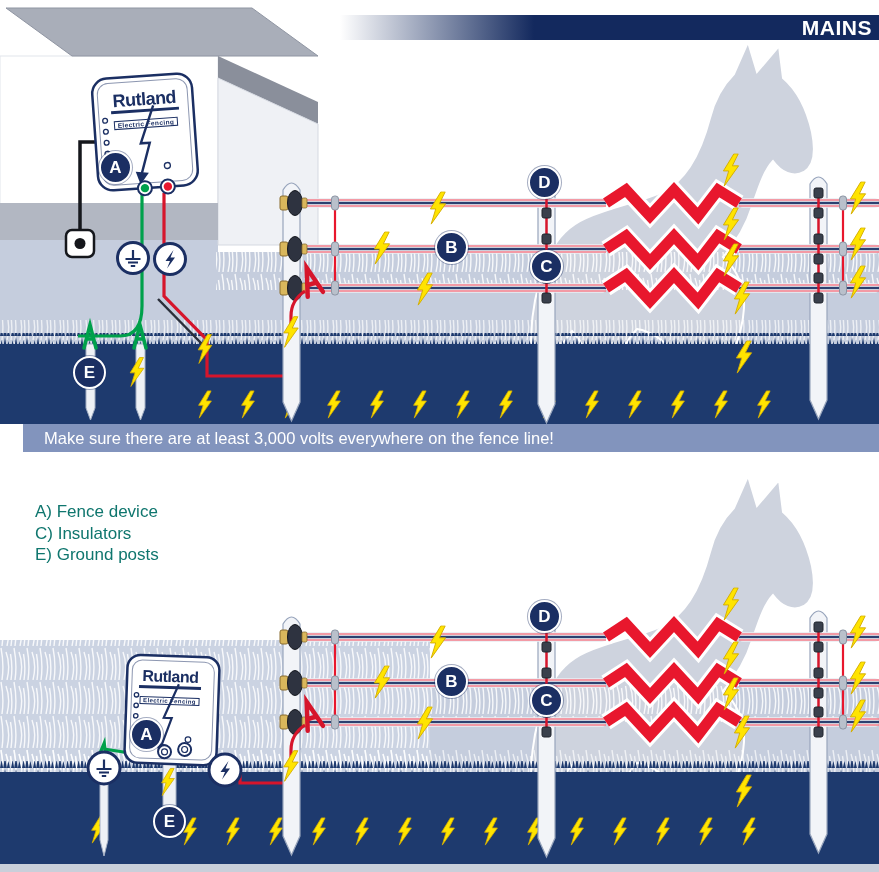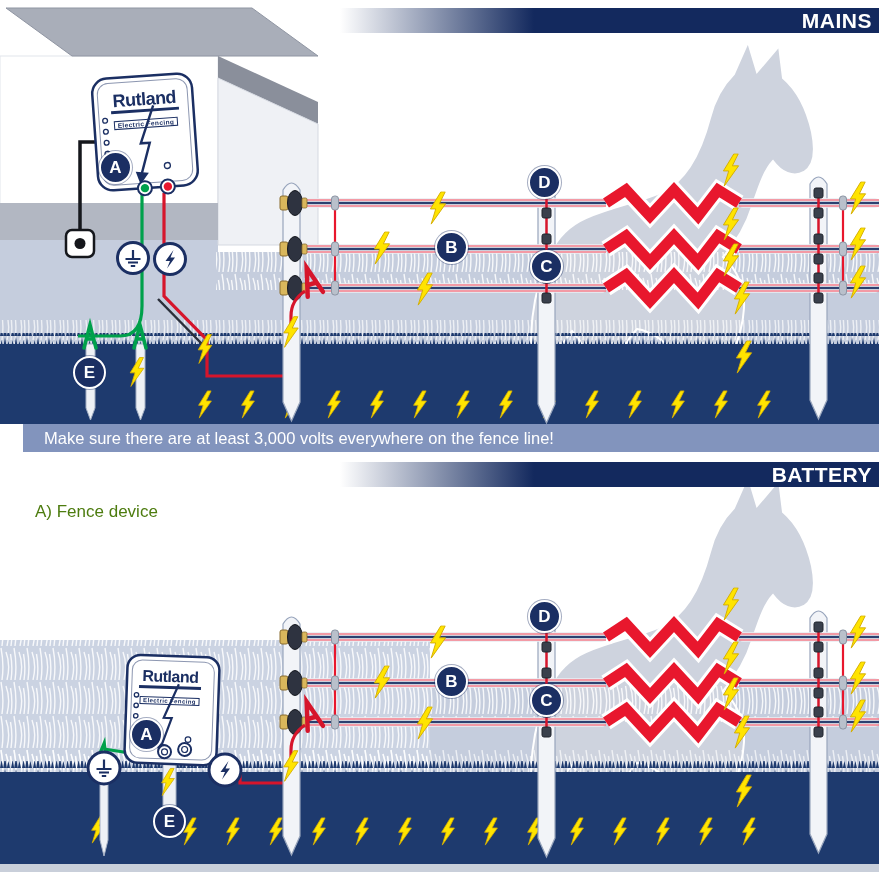--- a/index.html
+++ b/index.html
@@ -2,24 +2,24 @@
 <html><head>
 <meta charset="utf-8">
 <style>
   html,body{margin:0;padding:0;background:#fff;}
   .stage{position:relative;width:879px;height:872px;background:#ffffff;overflow:hidden;
          font-family:"Liberation Sans",sans-serif;}
   .stage svg{position:absolute;left:0;top:0;}
   .banner{position:absolute;left:340px;width:539px;height:25px;box-sizing:border-box;
           background:linear-gradient(90deg,rgba(19,41,94,0) 0%,#13295e 36%);
           display:flex;align-items:center;justify-content:flex-end;padding-right:7px;
-          color:#fff;font-weight:700;font-size:21px;letter-spacing:.5px;z-index:6;}
+          color:#fff;font-weight:700;font-size:21px;letter-spacing:.5px;z-index:6;margin-top:7px;}
   .caption{position:absolute;left:0;top:424px;width:879px;height:28px;box-sizing:border-box;
            background:#8294bd;color:#fff;font-size:16.5px;line-height:28px;padding-left:21px;z-index:6;margin-left:23px;}
-  .legend{position:absolute;left:35px;top:501px;color:#4d7c0f;font-size:17px;line-height:21.5px;z-index:6;}
+  .legend{position:absolute;left:35px;top:501px;color:#0f766e;font-size:17px;line-height:21.5px;z-index:6;}
   .badge{position:absolute;width:29px;height:29px;border-radius:50%;background:#1b2f63;
          border:2.5px solid #fff;box-shadow:0 0 0 1px rgba(27,47,99,.4);color:#fff;
          font-weight:700;font-size:17px;display:flex;align-items:center;justify-content:center;z-index:7;}
   .brand-wrap{position:absolute;text-align:center;color:#1b2f63;z-index:7;}
   .brand-name{font-weight:700;letter-spacing:-.5px;line-height:1;}
   .brand-line{height:2.5px;background:#1b2f63;margin:1px 8px 0 8px;}
   .brand-sub{display:inline-block;font-weight:700;border:1px solid #1b2f63;
              padding:0 3px;margin-top:2px;letter-spacing:.4px;}
   #brand-mains{left:103px;top:90px;width:84px;transform:rotate(-4deg);}
   #brand-mains .brand-name{font-size:18px;} #brand-mains .brand-sub{font-size:6.5px;}
@@ -320,24 +320,25 @@
     <g transform="translate(225,770)">
       <circle r="16" fill="#fff" stroke="#1b2f63" stroke-width="3"></circle>
       <path d="M3.5 -9 L-4.5 2 H0 L-3 9.5 L5 -1.5 H.5 L3.5 -9Z" fill="#1b2f63"></path>
     </g>
     <use href="#fenceG" y="434"></use>
   </g>
 </svg>
 
 <div class="banner" style="top:8px">MAINS</div>
 <div class="caption">Make sure there are at least 3,000 volts everywhere on the fence line!</div>
-<div class="banner" style="top:462px">BATTERY</div>
 
 <div class="legend">
   <div>A) Fence device</div>
+  <div>C) Insulators</div>
+  <div>E) Ground posts</div>
 </div>
 
 <div class="badge" style="left:99px;top:151px">A</div>
 <div class="badge" style="left:435px;top:231px">B</div>
 <div class="badge" style="left:530px;top:250px">C</div>
 <div class="badge" style="left:528px;top:166px">D</div>
 <div class="badge" style="left:73px;top:356px">E</div>
 
 <div class="badge" style="left:130px;top:718px">A</div>
 <div class="badge" style="left:435px;top:665px">B</div>

